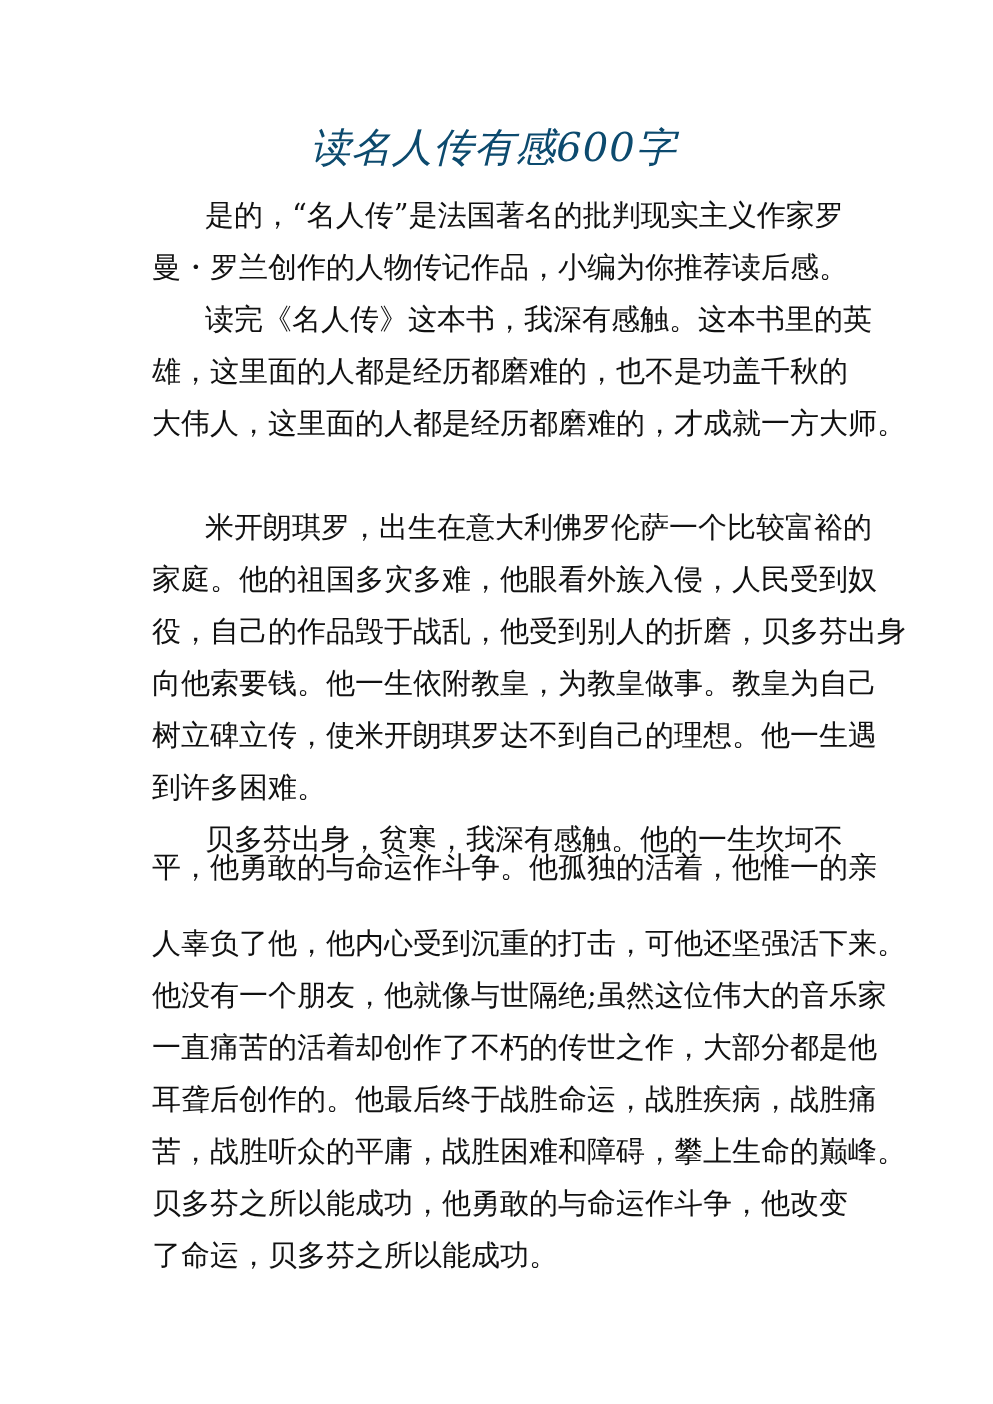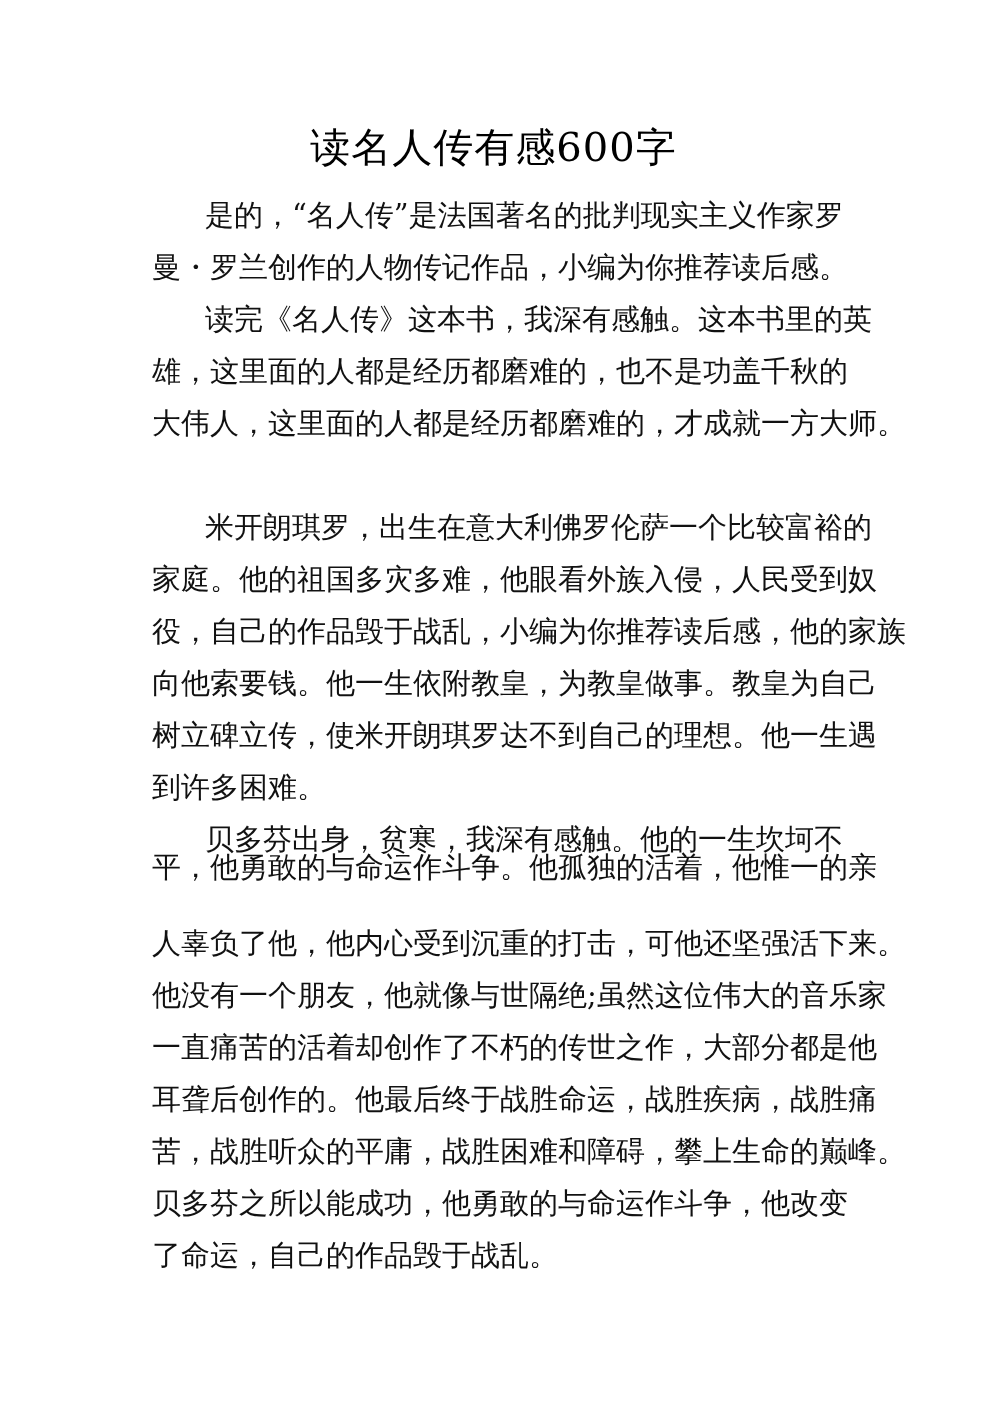--- a/index.html
+++ b/index.html
@@ -1,20 +1,20 @@
 <!DOCTYPE html>
 <html><head>
 <meta charset="utf-8">
 <style>
   html, body { margin: 0; padding: 0; background: #ffffff; }
   body { width: 993px; height: 1404px; position: relative; overflow: hidden;
          font-family: "DejaVu Serif", "Liberation Serif", serif; color: #111; }
   .page { position: absolute; left: 0; top: 0; width: 993px; height: 1404px; }
   .title { position: absolute; left: 0; top: 122px; width: 987px; text-align: center;
-           font-size: 40px; line-height: 50px; letter-spacing: 1px; color: #000000; }
+           font-size: 40px; line-height: 50px; letter-spacing: 1px; color: #0c4a6e; font-style: italic; }
   .line { position: absolute; left: 152px; font-size: 29px; line-height: 34px;
           white-space: nowrap; color: #111; }
   .indent { left: 205px; }
 </style>
 </head>
 <body>
 
 <div class="page">
   <div class="title">读名人传有感600字</div>
 
@@ -25,30 +25,30 @@
 
   <div>
     <div class="line indent" style="top:302px">读完《名人传》这本书，我深有感触。这本书里的英</div>
     <div class="line" style="top:354px">雄，这里面的人都是经历都磨难的，也不是功盖千秋的</div>
     <div class="line" style="top:406px">大伟人，这里面的人都是经历都磨难的，才成就一方大师。</div>
   </div>
 
   <div>
     <div class="line indent" style="top:510px">米开朗琪罗，出生在意大利佛罗伦萨一个比较富裕的</div>
     <div class="line" style="top:562px">家庭。他的祖国多灾多难，他眼看外族入侵，人民受到奴</div>
-    <div class="line" style="top:614px">役，自己的作品毁于战乱，小编为你推荐读后感，他的家族</div>
+    <div class="line" style="top:614px">役，自己的作品毁于战乱，他受到别人的折磨，贝多芬出身</div>
     <div class="line" style="top:666px">向他索要钱。他一生依附教皇，为教皇做事。教皇为自己</div>
     <div class="line" style="top:718px">树立碑立传，使米开朗琪罗达不到自己的理想。他一生遇</div>
     <div class="line" style="top:770px">到许多困难。</div>
   </div>
 
   <div>
     <div class="line indent" style="top:822px">贝多芬出身，贫寒，我深有感触。他的一生坎坷不</div>
     <div class="line" style="top:850px">平，他勇敢的与命运作斗争。他孤独的活着，他惟一的亲</div>
     <div class="line" style="top:926px">人辜负了他，他内心受到沉重的打击，可他还坚强活下来。</div>
     <div class="line" style="top:978px">他没有一个朋友，他就像与世隔绝;虽然这位伟大的音乐家</div>
     <div class="line" style="top:1030px">一直痛苦的活着却创作了不朽的传世之作，大部分都是他</div>
     <div class="line" style="top:1082px">耳聋后创作的。他最后终于战胜命运，战胜疾病，战胜痛</div>
     <div class="line" style="top:1134px">苦，战胜听众的平庸，战胜困难和障碍，攀上生命的巅峰。</div>
     <div class="line" style="top:1186px">贝多芬之所以能成功，他勇敢的与命运作斗争，他改变</div>
-    <div class="line" style="top:1238px">了命运，自己的作品毁于战乱。</div>
+    <div class="line" style="top:1238px">了命运，贝多芬之所以能成功。</div>
   </div>
 </div>
 
 </body></html>

